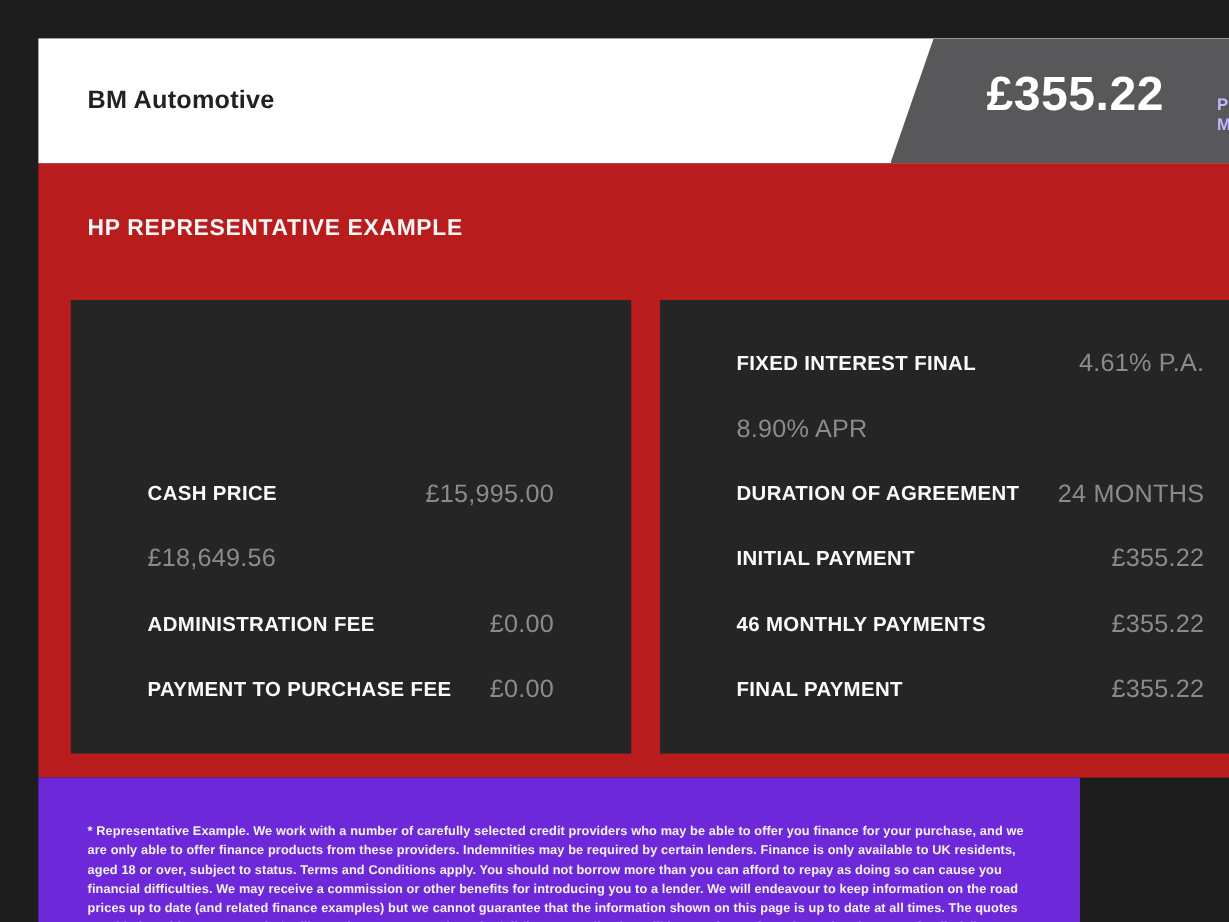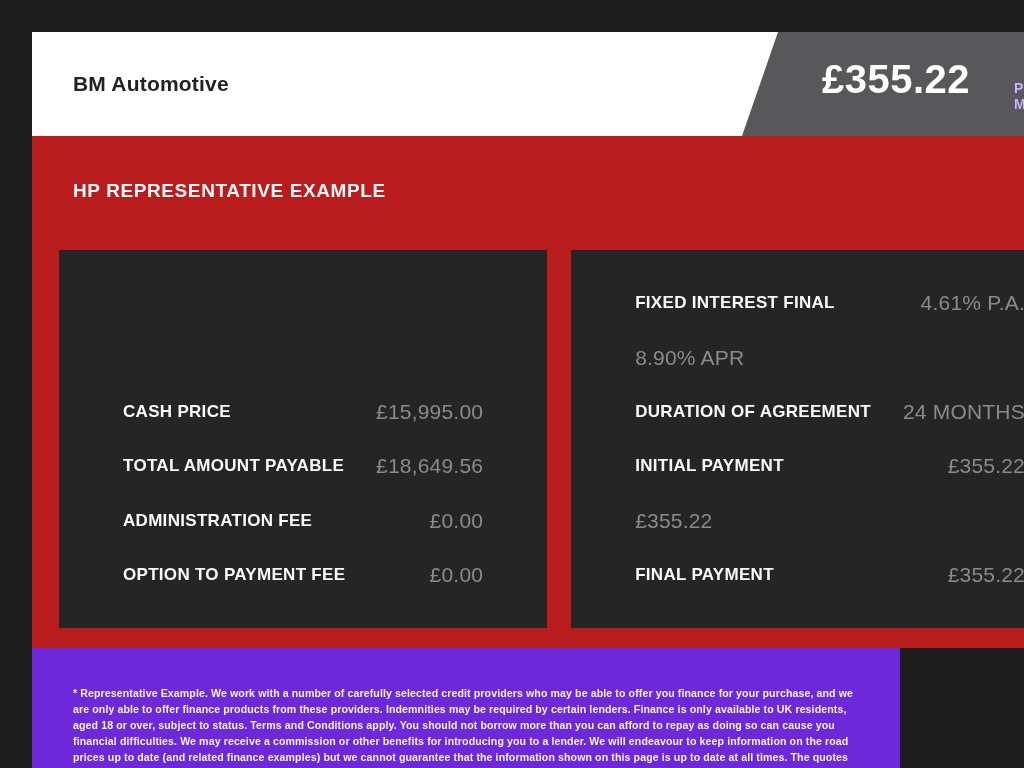--- a/index.html
+++ b/index.html
@@ -130,29 +130,28 @@
   <h2 class="section-title">HP REPRESENTATIVE EXAMPLE</h2>
 
   <div class="panels">
 
     <div class="panel">
       <div class="finance-row">
         <span class="finance-label">CASH PRICE</span>
         <span class="finance-value">£15,995.00</span>
       </div>
       <div class="finance-row">
-        <span class="finance-label">TOTAL AMOUNT PAYABLE</span>
         <span class="finance-value">£18,649.56</span>
       </div>
       <div class="finance-row">
         <span class="finance-label">ADMINISTRATION FEE</span>
         <span class="finance-value">£0.00</span>
       </div>
       <div class="finance-row">
-        <span class="finance-label">OPTION TO PAYMENT FEE</span>
+        <span class="finance-label">PAYMENT TO PURCHASE FEE</span>
         <span class="finance-value">£0.00</span>
       </div>
     </div>
 
     <div class="panel">
       <div class="finance-row">
         <span class="finance-label">FIXED INTEREST FINAL</span>
         <span class="finance-value">4.61% P.A.</span>
       </div>
       <div class="finance-row">
@@ -160,20 +159,21 @@
       </div>
       <div class="finance-row">
         <span class="finance-label">DURATION OF AGREEMENT</span>
         <span class="finance-value">24 MONTHS</span>
       </div>
       <div class="finance-row">
         <span class="finance-label">INITIAL PAYMENT</span>
         <span class="finance-value">£355.22</span>
       </div>
       <div class="finance-row">
+        <span class="finance-label">46 MONTHLY PAYMENTS</span>
         <span class="finance-value">£355.22</span>
       </div>
       <div class="finance-row">
         <span class="finance-label">FINAL PAYMENT</span>
         <span class="finance-value">£355.22</span>
       </div>
     </div>
 
   </div>
 </div>

